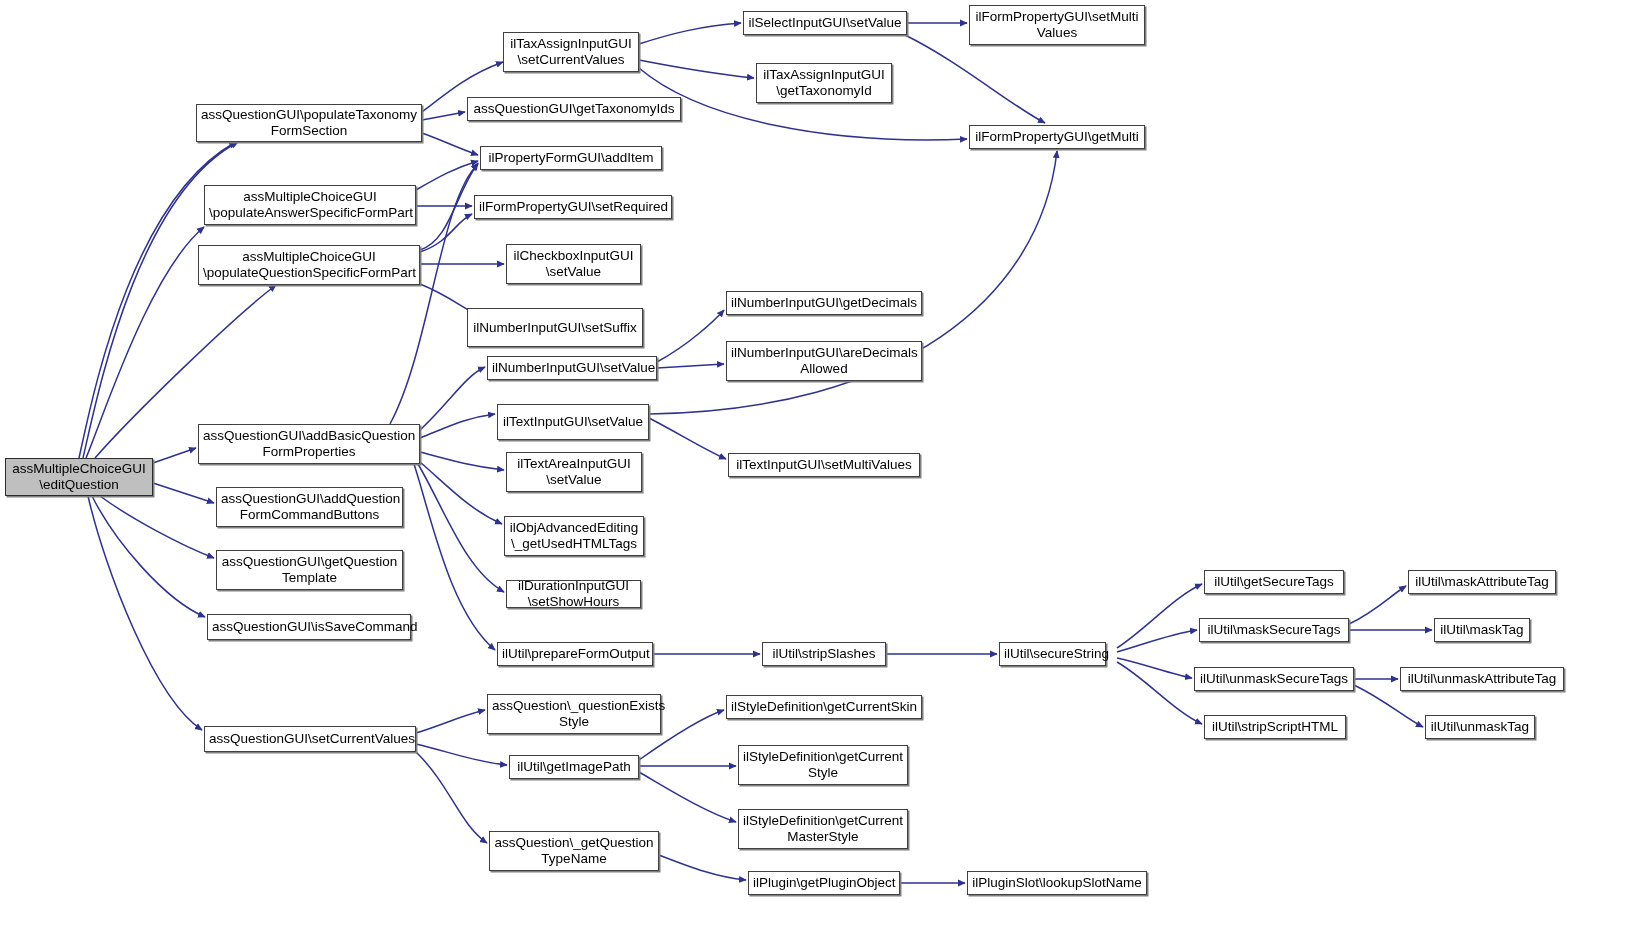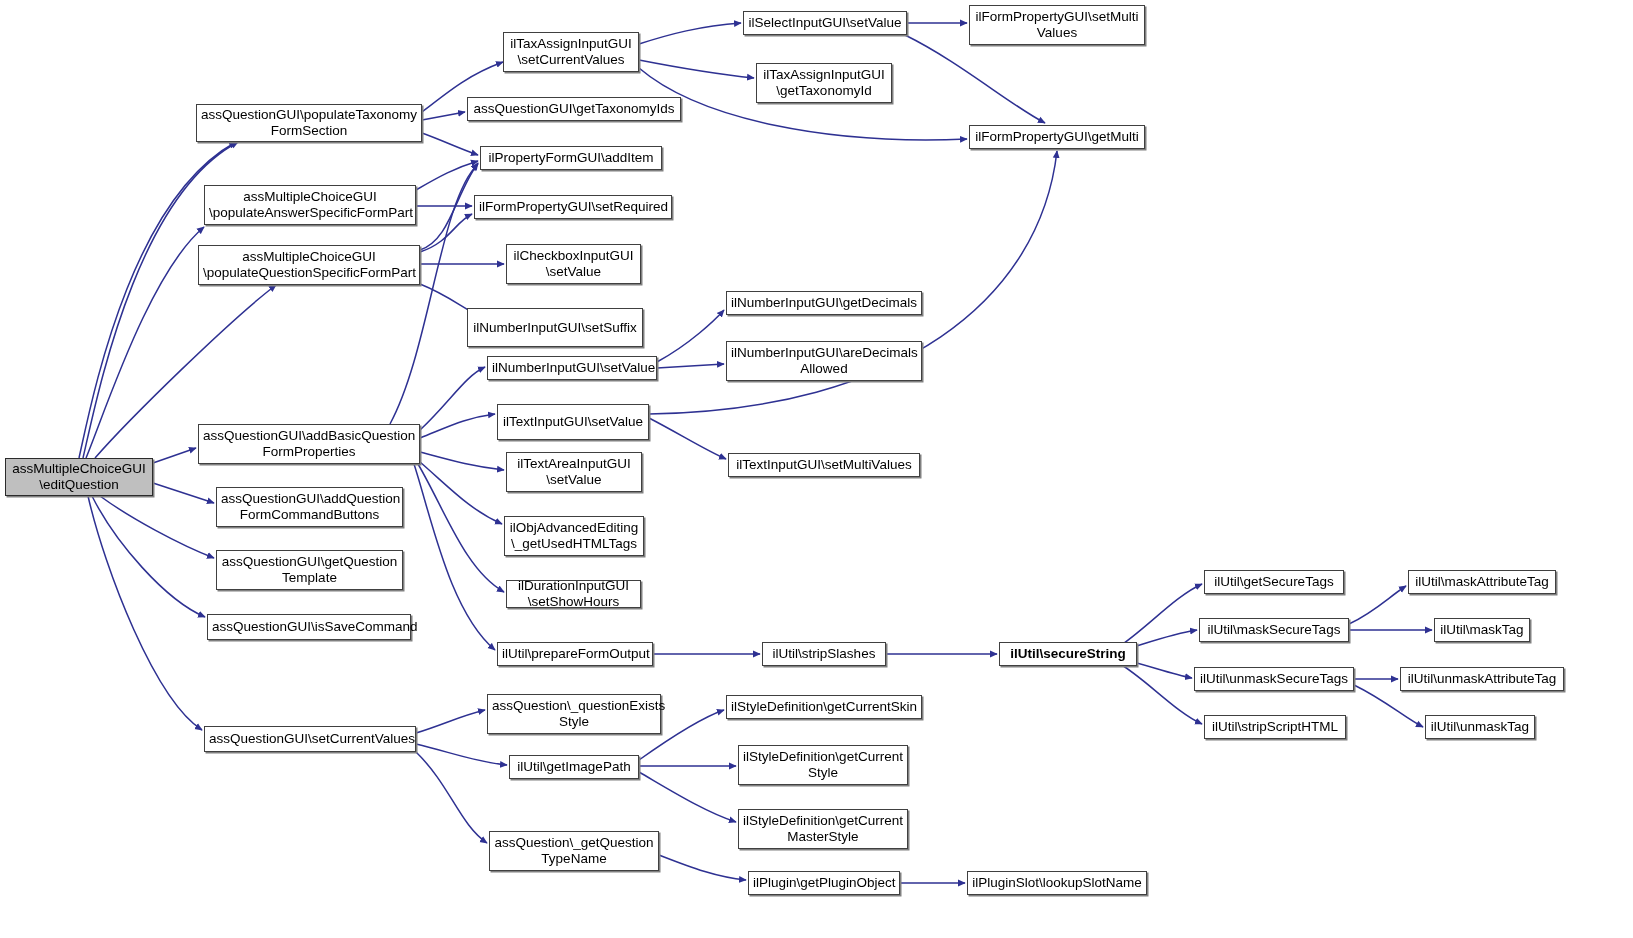--- a/index.html
+++ b/index.html
@@ -166,21 +166,21 @@
       <div class="node" style="left: 762px; top: 642px; width: 124px; height: 24px;"><span class="node-label">ilUtil\stripSlashes</span></div>
       <div class="node" style="left: 726px; top: 695px; width: 196px; height: 24px;"><span class="node-label">ilStyleDefinition\getCurrentSkin</span></div>
       <div class="node" style="left: 738px; top: 745px; width: 170px; height: 40px;"><span class="node-label">ilStyleDefinition\getCurrent
 Style</span></div>
       <div class="node" style="left: 738px; top: 809px; width: 170px; height: 40px;"><span class="node-label">ilStyleDefinition\getCurrent
 MasterStyle</span></div>
       <div class="node" style="left: 748px; top: 871px; width: 152px; height: 24px;"><span class="node-label">ilPlugin\getPluginObject</span></div>
       <div class="node" style="left: 969px; top: 5px; width: 176px; height: 40px;"><span class="node-label">ilFormPropertyGUI\setMulti
 Values</span></div>
       <div class="node" style="left: 969px; top: 125px; width: 176px; height: 24px;"><span class="node-label">ilFormPropertyGUI\getMulti</span></div>
-      <div class="node" style="left: 999px; top: 642px; width: 138px; height: 24px; font-weight: bold;"><span class="node-label">ilUtil\secureString</span></div>
+      <div class="node" style="left: 999px; top: 642px; width: 107px; height: 24px;"><span class="node-label">ilUtil\secureString</span></div>
       <div class="node" style="left: 967px; top: 871px; width: 180px; height: 24px;"><span class="node-label">ilPluginSlot\lookupSlotName</span></div>
       <div class="node" style="left: 1204px; top: 570px; width: 140px; height: 24px;"><span class="node-label">ilUtil\getSecureTags</span></div>
       <div class="node" style="left: 1199px; top: 618px; width: 150px; height: 24px;"><span class="node-label">ilUtil\maskSecureTags</span></div>
       <div class="node" style="left: 1194px; top: 667px; width: 160px; height: 24px;"><span class="node-label">ilUtil\unmaskSecureTags</span></div>
       <div class="node" style="left: 1204px; top: 715px; width: 142px; height: 24px;"><span class="node-label">ilUtil\stripScriptHTML</span></div>
       <div class="node" style="left: 1408px; top: 570px; width: 148px; height: 24px;"><span class="node-label">ilUtil\maskAttributeTag</span></div>
       <div class="node" style="left: 1434px; top: 618px; width: 96px; height: 24px;"><span class="node-label">ilUtil\maskTag</span></div>
       <div class="node" style="left: 1400px; top: 667px; width: 164px; height: 24px;"><span class="node-label">ilUtil\unmaskAttributeTag</span></div>
       <div class="node" style="left: 1425px; top: 715px; width: 110px; height: 24px;"><span class="node-label">ilUtil\unmaskTag</span></div>
     </div>

